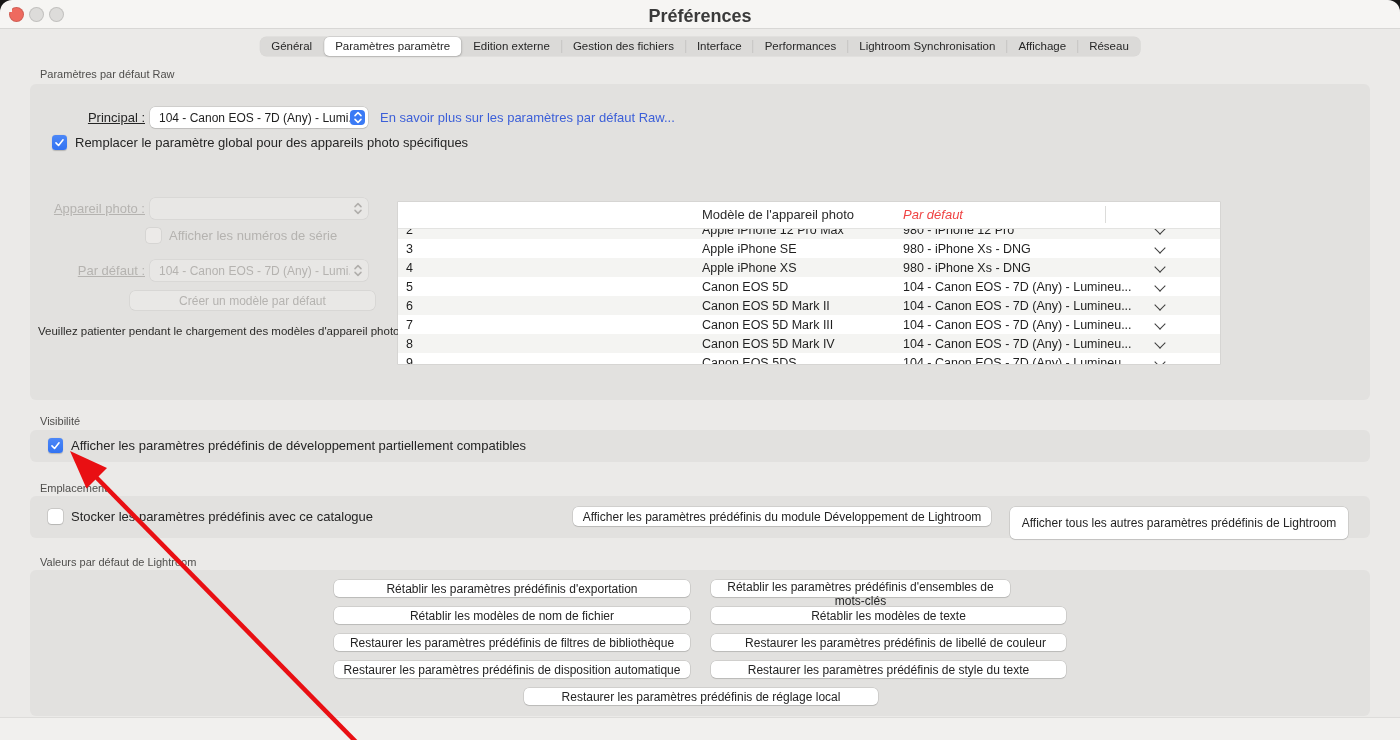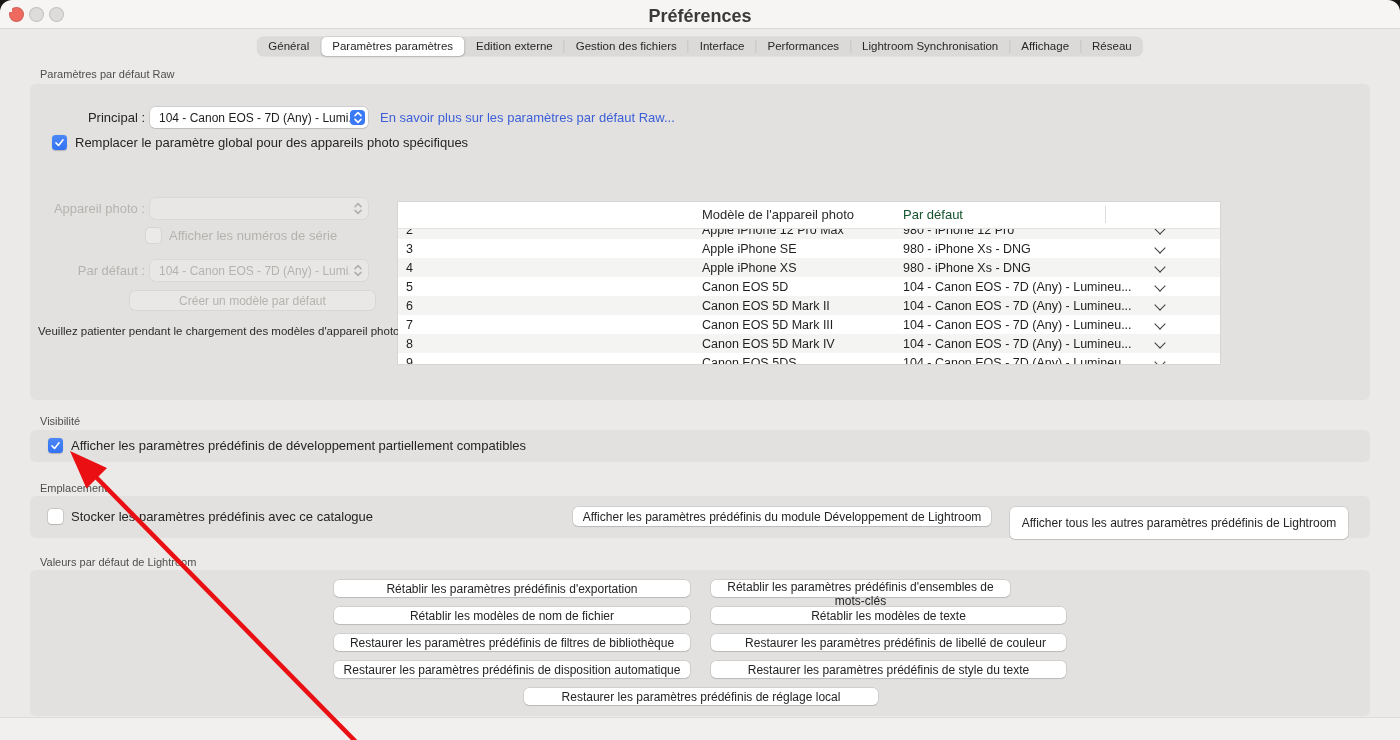--- a/index.html
+++ b/index.html
@@ -24,21 +24,21 @@
   .tab{font-size:11.5px;color:#272727;padding:3px 11px 0 11px;white-space:nowrap;border-radius:5px;cursor:default;}
   .tab.active{background:#ffffff;box-shadow:0 0 0 0.5px rgba(0,0,0,0.12),0 1px 2px rgba(0,0,0,0.15);}
   .tab-sep{width:1px;background:#c6c5c3;margin:3px 0;}
   .tab-sep.hidden{visibility:hidden;}
 
   
   .sec-label{position:absolute;font-size:11px;color:#4f4e4c;}
   .panel{position:absolute;background:#e2e1df;border-radius:6px;}
 
   .lbl{position:absolute;font-size:13px;color:#252525;}
-  .lbl.right{text-align:right;}
+  .lbl.right{text-align:right;text-decoration:underline;}
   .lbl.dis{color:#b5b3b0;}
 
   
   .mac-select{position:absolute;height:21px;background:#ffffff;border-radius:5px;box-shadow:0 0 0 0.5px rgba(0,0,0,0.17),0 1px 1px rgba(0,0,0,0.08);display:flex;align-items:center;}
   .mac-select .val{font-size:12px;color:#1e1e1e;padding-left:9px;flex:1;white-space:nowrap;overflow:hidden;}
   .mac-select.dis{background:#e8e7e5;box-shadow:0 0 0 0.5px rgba(0,0,0,0.08);}
   .mac-select.dis .val{color:#b5b3b0;}
   .stepper{width:15px;height:15px;border-radius:4px;margin-right:3px;display:flex;align-items:center;justify-content:center;flex:none;}
   .stepper.blue{background:#3a7af5;}
   .stepper.gray svg path{stroke:#b0aeab;}
@@ -54,21 +54,21 @@
   .mac-btn.dis{background:#e9e8e6;color:#b5b3b0;box-shadow:0 0 0 0.5px rgba(0,0,0,0.09);}
 
   .link{position:absolute;font-size:13px;color:#3c5fd8;cursor:pointer;}
 
   .wait-text{position:absolute;font-size:11.5px;color:#2c2b29;}
 
   
   .cam-table{position:absolute;left:398px;top:202px;width:822px;height:162px;background:#ffffff;overflow:hidden;box-shadow:0 0 0 0.5px rgba(0,0,0,0.1);}
   .thead{position:absolute;left:0;top:0;right:0;height:26px;background:#ffffff;border-bottom:1px solid #e3e3e1;z-index:2;}
   .thead .h1{position:absolute;left:304px;top:5px;font-size:13px;color:#2b2b2b;}
-  .thead .h2{position:absolute;left:505px;top:5px;font-size:13px;color:#14532d;}
+  .thead .h2{position:absolute;left:505px;top:5px;font-size:13px;color:#ef4444;font-style:italic;}
   .thead .hsep{position:absolute;left:707px;top:4px;width:1px;height:17px;background:#dcdcda;}
   #table-rows{position:absolute;left:0;top:18px;right:0;z-index:1;}
   .trow{position:relative;height:19px;background:#ffffff;}
   .trow.even{background:#f4f4f2;}
   .trow span{position:absolute;top:2.5px;font-size:12.5px;color:#1f1f1f;white-space:nowrap;}
   .c-num{left:8px;}
   .c-model{left:304px;}
   .c-def{left:505px;}
   .chev{left:758px;top:5px !important;width:7px;height:7px;border-left:1.5px solid #3d3d3d;border-bottom:1.5px solid #3d3d3d;transform:rotate(-45deg);}
 
@@ -86,21 +86,21 @@
     <span class="tl min"></span>
     <span class="tl max"></span>
     <div class="win-title">Préférences</div>
   </div>
   <div class="corner tl-c"></div>
   <div class="corner tr-c"></div>
 
   <div id="tab-strip">
       <div class="tab">Général</div>
       <span class="tab-sep hidden"></span>
-      <div class="tab active">Paramètres paramètres</div>
+      <div class="tab active">Paramètres paramètre</div>
       <span class="tab-sep hidden"></span>
       <div class="tab">Edition externe</div>
       <span class="tab-sep"></span>
       <div class="tab">Gestion des fichiers</div>
       <span class="tab-sep"></span>
       <div class="tab">Interface</div>
       <span class="tab-sep"></span>
       <div class="tab">Performances</div>
       <span class="tab-sep"></span>
       <div class="tab">Lightroom Synchronisation</div>

